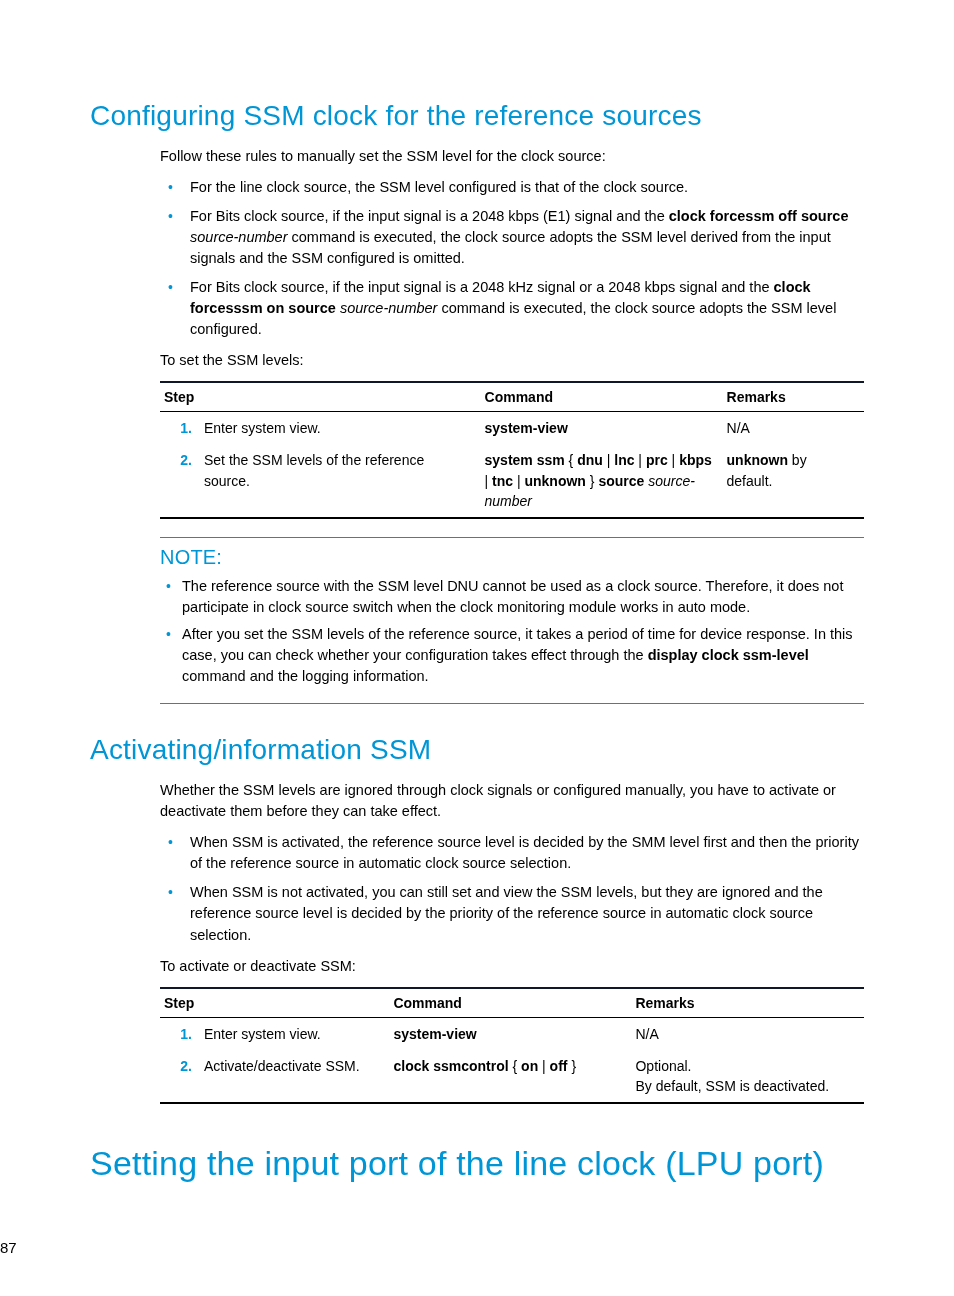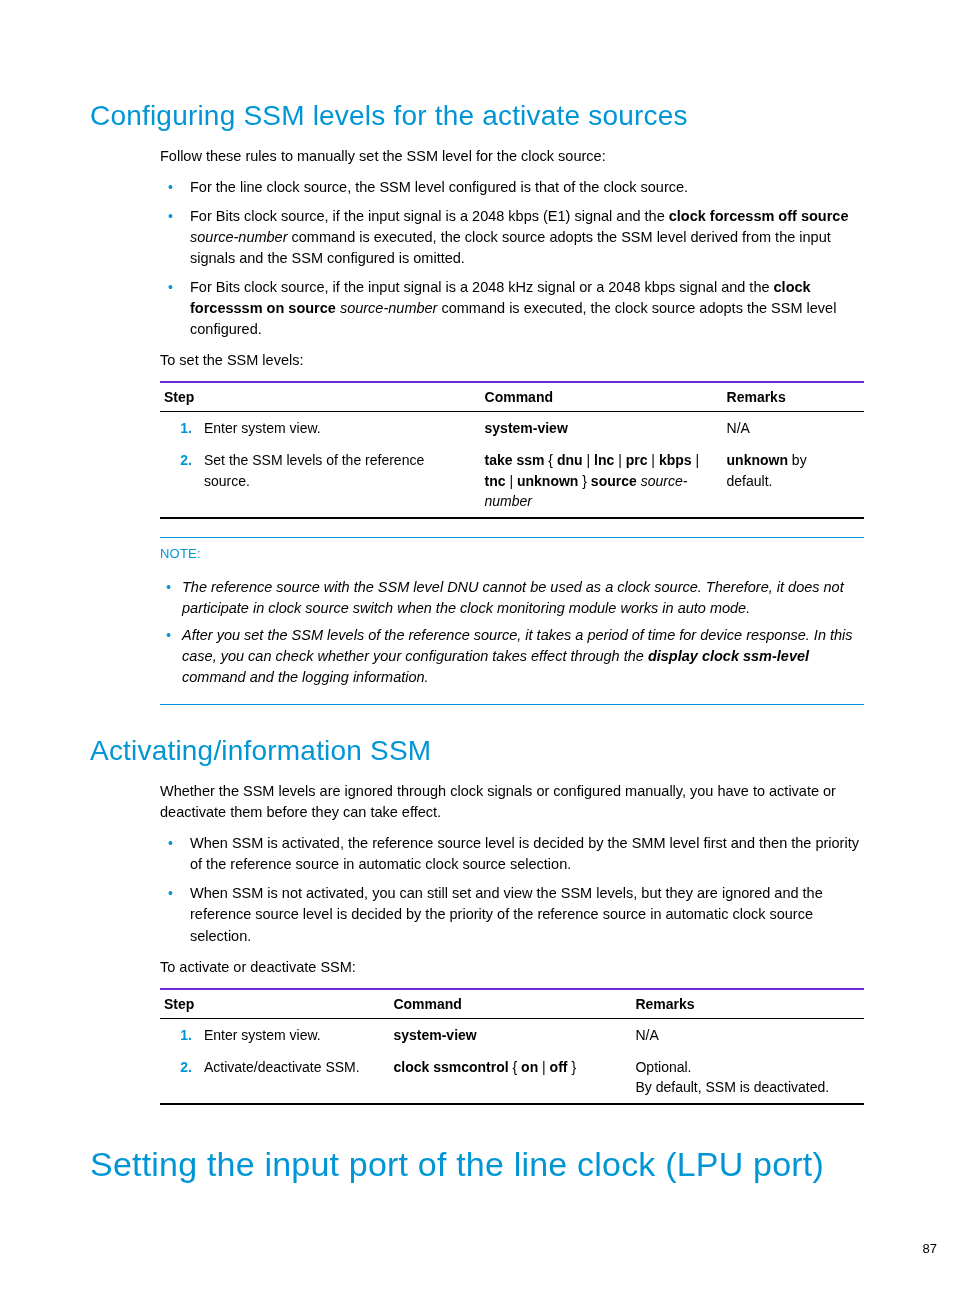--- a/index.html
+++ b/index.html
@@ -62,21 +62,21 @@
   }
   table.cmd-table {
     border-collapse: collapse;
     width: 100%;
     margin: 10px 0 18px 0;
     font-size: 14px;
   }
   table.cmd-table thead th {
     text-align: left;
     font-weight: bold;
-    border-top: 2px solid #6d28d9;
+    border-top: 2px solid #0f172a;
     border-bottom: 1.5px solid #000;
     padding: 6px 8px 6px 4px;
     vertical-align: bottom;
   }
   table.cmd-table tbody tr:last-child td {
     border-bottom: 2px solid #000;
   }
   table.cmd-table tbody td {
     padding: 6px 8px 6px 4px;
     vertical-align: top;
@@ -97,59 +97,58 @@
   .bold { font-weight: bold; }
   .italic { font-style: italic; }
   .note-block {
     border-top: 1.5px solid #0096d6;
     border-bottom: 1.5px solid #0096d6;
     padding: 8px 0 10px 0;
     margin: 0 0 30px 0;
   }
   .note-label {
     color: #0096d6;
-    font-size: 13px;
-    margin-bottom: 16px;
+    font-size: 20px;
+    margin-bottom: 7px;
     letter-spacing: 0.2px;
   }
   .note-block ul.note-bullets {
     list-style: none;
     padding: 0;
     margin: 0;
   }
   .note-block ul.note-bullets li {
     position: relative;
     padding-left: 22px;
     margin-bottom: 6px;
     line-height: 1.45;
-    font-style: italic;
   }
   .note-block ul.note-bullets li::before {
     content: "•";
     color: #0096d6;
     position: absolute;
     left: 6px;
     top: 0;
     font-size: 14px;
   }
   .page-number {
     position: absolute;
     bottom: 40px;
     left: 0;
     right: 17px;
-    text-align: right;
-    font-size: 13px;
+    text-align: left;
+    font-size: 15px;
   }
 </style>
 </head>
 <body>
 
 <div class="page">
 
-  <h2 class="section-title">Configuring SSM levels for the activate sources</h2>
+  <h2 class="section-title">Configuring SSM clock for the reference sources</h2>
   <div class="indent">
     <p>Follow these rules to manually set the SSM level for the clock source:</p>
     <ul class="bullets">
       <li>For the line clock source, the SSM level configured is that of the clock source.</li>
       <li>
         <span>For Bits clock source, if the input signal is a 2048 kbps (E1) signal and the </span><span class="bold">clock forcessm off source</span><span class="italic"> source-number</span><span> command is executed, the clock source adopts the SSM level derived from the input signals and the SSM configured is omitted.</span>
       </li>
       <li>
         <span>For Bits clock source, if the input signal is a 2048 kHz signal or a 2048 kbps signal and the </span><span class="bold">clock forcesssm on source</span><span class="italic"> source-number</span><span> command is executed, the clock source adopts the SSM level configured.</span>
       </li>
@@ -168,21 +167,21 @@
         <tr>
           <td class="num">1.</td>
           <td>Enter system view.</td>
           <td><span class="bold">system-view</span></td>
           <td>N/A</td>
         </tr>
         <tr>
           <td class="num">2.</td>
           <td>Set the SSM levels of the reference source.</td>
           <td>
-            <span class="bold">take ssm</span><span> { </span><span class="bold">dnu</span><span> | </span><span class="bold">lnc</span><span> | </span><span class="bold">prc</span><span> | </span><span class="bold">kbps</span><span> | </span><span class="bold">tnc</span><span> | </span><span class="bold">unknown</span><span> } </span><span class="bold">source</span>
+            <span class="bold">system ssm</span><span> { </span><span class="bold">dnu</span><span> | </span><span class="bold">lnc</span><span> | </span><span class="bold">prc</span><span> | </span><span class="bold">kbps</span><span> | </span><span class="bold">tnc</span><span> | </span><span class="bold">unknown</span><span> } </span><span class="bold">source</span>
             <span class="italic">source-number</span>
           </td>
           <td><span class="bold">unknown</span><span> by default.</span></td>
         </tr>
       </tbody>
     </table>
 
     <div class="note-block">
       <div class="note-label">NOTE:</div>
       <ul class="note-bullets">

